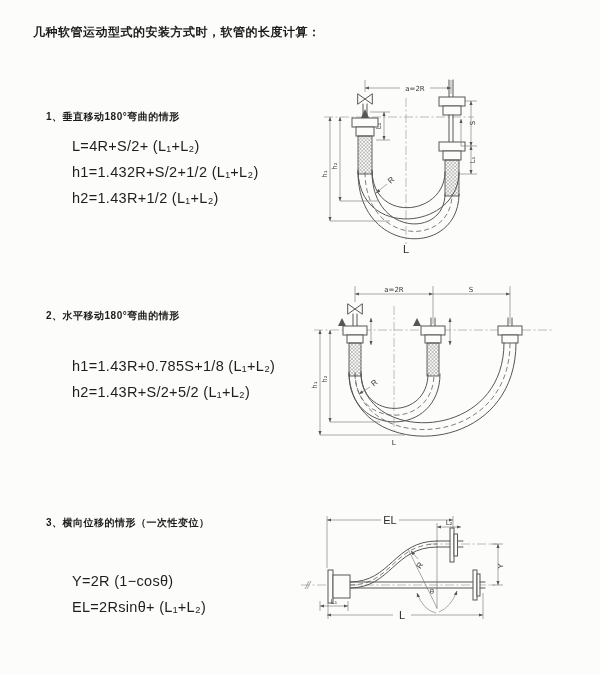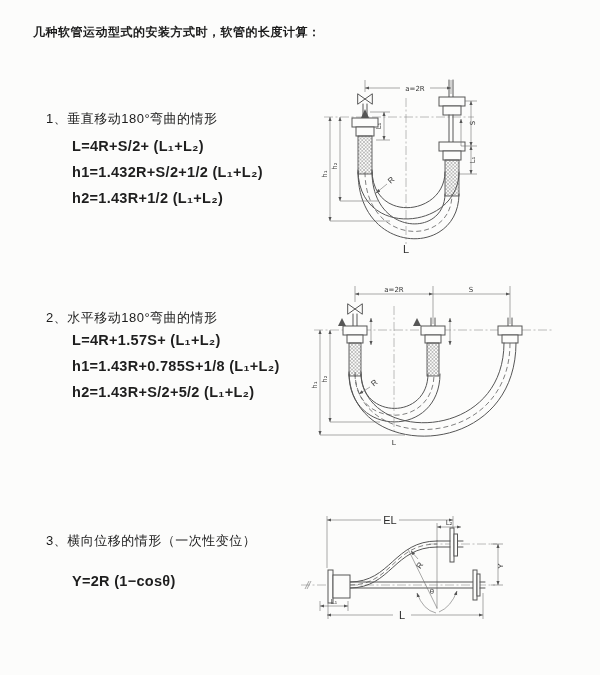--- a/index.html
+++ b/index.html
@@ -7,25 +7,25 @@
     width:600px;height:675px;position:relative;overflow:hidden;
     background:#fcfcfb;color:#222;
     font-family:"Liberation Sans","DejaVu Sans",sans-serif;
   }
   .page{position:absolute;inset:0;}
   .title{
     position:absolute;left:33px;top:24px;margin:0;
     font-size:12px;font-weight:700;letter-spacing:.5px;white-space:nowrap;color:#1c1c1c;
   }
   .sec-heading{
-    position:absolute;font-size:13px;font-weight:400;
+    position:absolute;font-size:10px;font-weight:700;
     letter-spacing:.5px;white-space:nowrap;color:#1c1c1c;text-align:center;
   }
   .formula{
-    position:absolute;font-size:14.5px;font-weight:700;
+    position:absolute;font-size:14.5px;font-weight:400;
     letter-spacing:.3px;white-space:nowrap;color:#1e1e1e;
   }
   svg.diag{position:absolute;overflow:visible;}
   .dln{stroke:#565656;stroke-width:1;fill:none;stroke-linecap:round;}
   .thin{stroke:#6e6e6e;stroke-width:.6;fill:none;}
   .cl{stroke:#858585;stroke-width:.55;fill:none;stroke-dasharray:9 2.5 2 2.5;}
   .dash{stroke:#606060;stroke-width:.8;fill:none;stroke-dasharray:5 3;}
   .hrect{fill:url(#hatch);stroke:#565656;stroke-width:.9;}
   .frect{fill:#fcfcfb;stroke:#565656;stroke-width:1;}
   .dlbl{font-family:"DejaVu Sans",sans-serif;font-size:7px;fill:#3a3a3a;}
@@ -131,21 +131,20 @@
       <line class="thin" x1="32" y1="45" x2="32" y2="129" marker-start="url(#arr)" marker-end="url(#arr)"></line>
       <text class="dlbl" x="29" y="94" text-anchor="middle" transform="rotate(-90 29 94)">h₂</text>
       <line class="thin" x1="22" y1="149" x2="82" y2="149"></line>
       <line class="thin" x1="32" y1="129" x2="70" y2="129"></line>
     </g>
 
     <text class="dlbl-lg" x="98" y="181" text-anchor="middle">L</text>
   </svg>
 
   <div class="sec-heading" style="left:46px;top:309px">2、水平移动180°弯曲的情形</div>
-  <div class="formula" style="left:72px;top:332px">L=4R+1.57S+ (L₁+L₂)</div>
   <div class="formula" style="left:72px;top:358px">h1=1.43R+0.785S+1/8 (L₁+L₂)</div>
   <div class="formula" style="left:72px;top:384px">h2=1.43R+S/2+5/2 (L₁+L₂)</div>
 
   <svg class="diag" style="left:310px;top:282px" width="250" height="166" viewBox="0 0 250 166">
 
     <g>
       <line class="cl" x1="4" y1="48" x2="242" y2="48"></line>
       <line class="cl" x1="84" y1="24" x2="84" y2="152"></line>
     </g>
 
@@ -216,22 +215,23 @@
       <text class="dlbl" x="7" y="103" text-anchor="middle" transform="rotate(-90 7 103)">h₁</text>
       <line class="thin" x1="20" y1="48" x2="20" y2="140" marker-start="url(#arr)" marker-end="url(#arr)"></line>
       <text class="dlbl" x="17" y="97" text-anchor="middle" transform="rotate(-90 17 97)">h₂</text>
       <line class="thin" x1="10" y1="153" x2="95" y2="153"></line>
       <line class="thin" x1="20" y1="140" x2="70" y2="140"></line>
     </g>
 
     <text class="dlbl-md" x="84" y="163" text-anchor="middle">L</text>
   </svg>
 
-  <div class="sec-heading" style="left:46px;top:532px">3、横向位移的情形（一次性变位）</div>
+  <div class="sec-heading" style="left:46px;top:516px">3、横向位移的情形（一次性变位）</div>
   <div class="formula" style="left:72px;top:573px">Y=2R (1−cosθ)</div>
+  <div class="formula" style="left:72px;top:599px">EL=2Rsinθ+ (L₁+L₂)</div>
 
   <svg class="diag" style="left:295px;top:498px" width="280" height="145" viewBox="0 0 280 145">
 
     <g>
       <line class="cl" x1="6" y1="87" x2="200" y2="87"></line>
       <line class="cl" x1="134" y1="46" x2="202" y2="46"></line>
       <path class="thin" d="M10 91 L14 83 M12 91 L16 83"></path>
     </g>
 
     <g>

